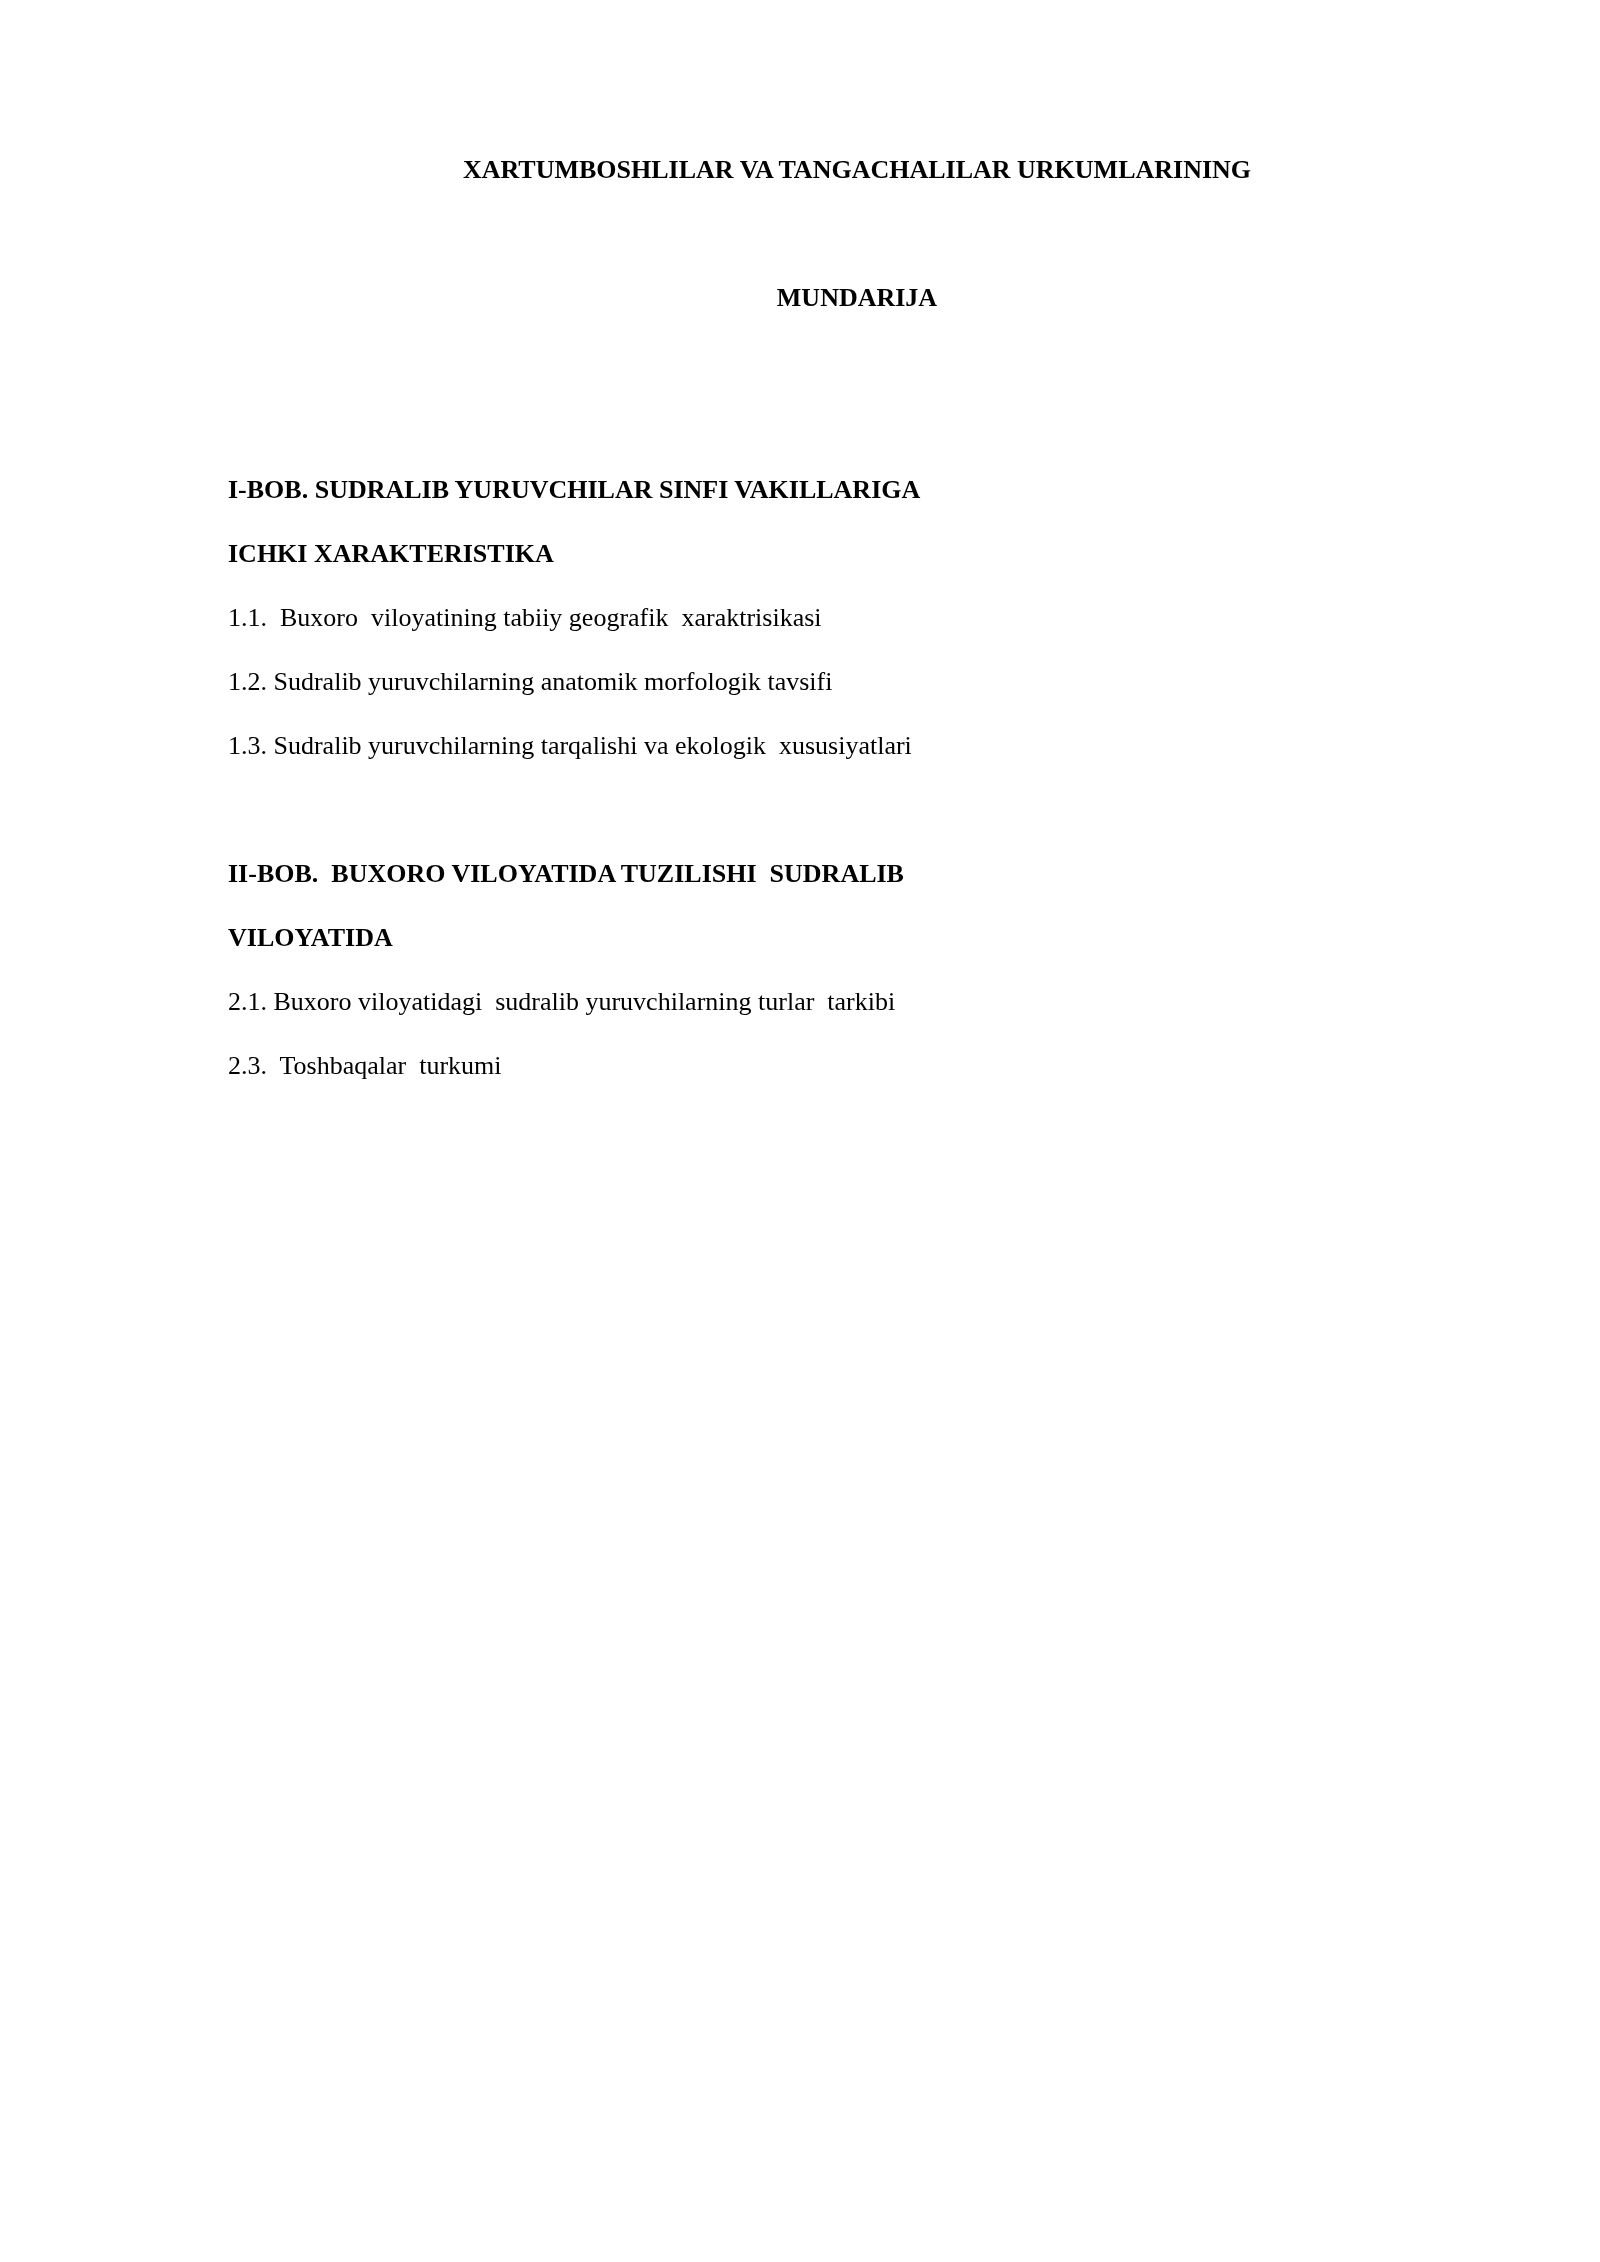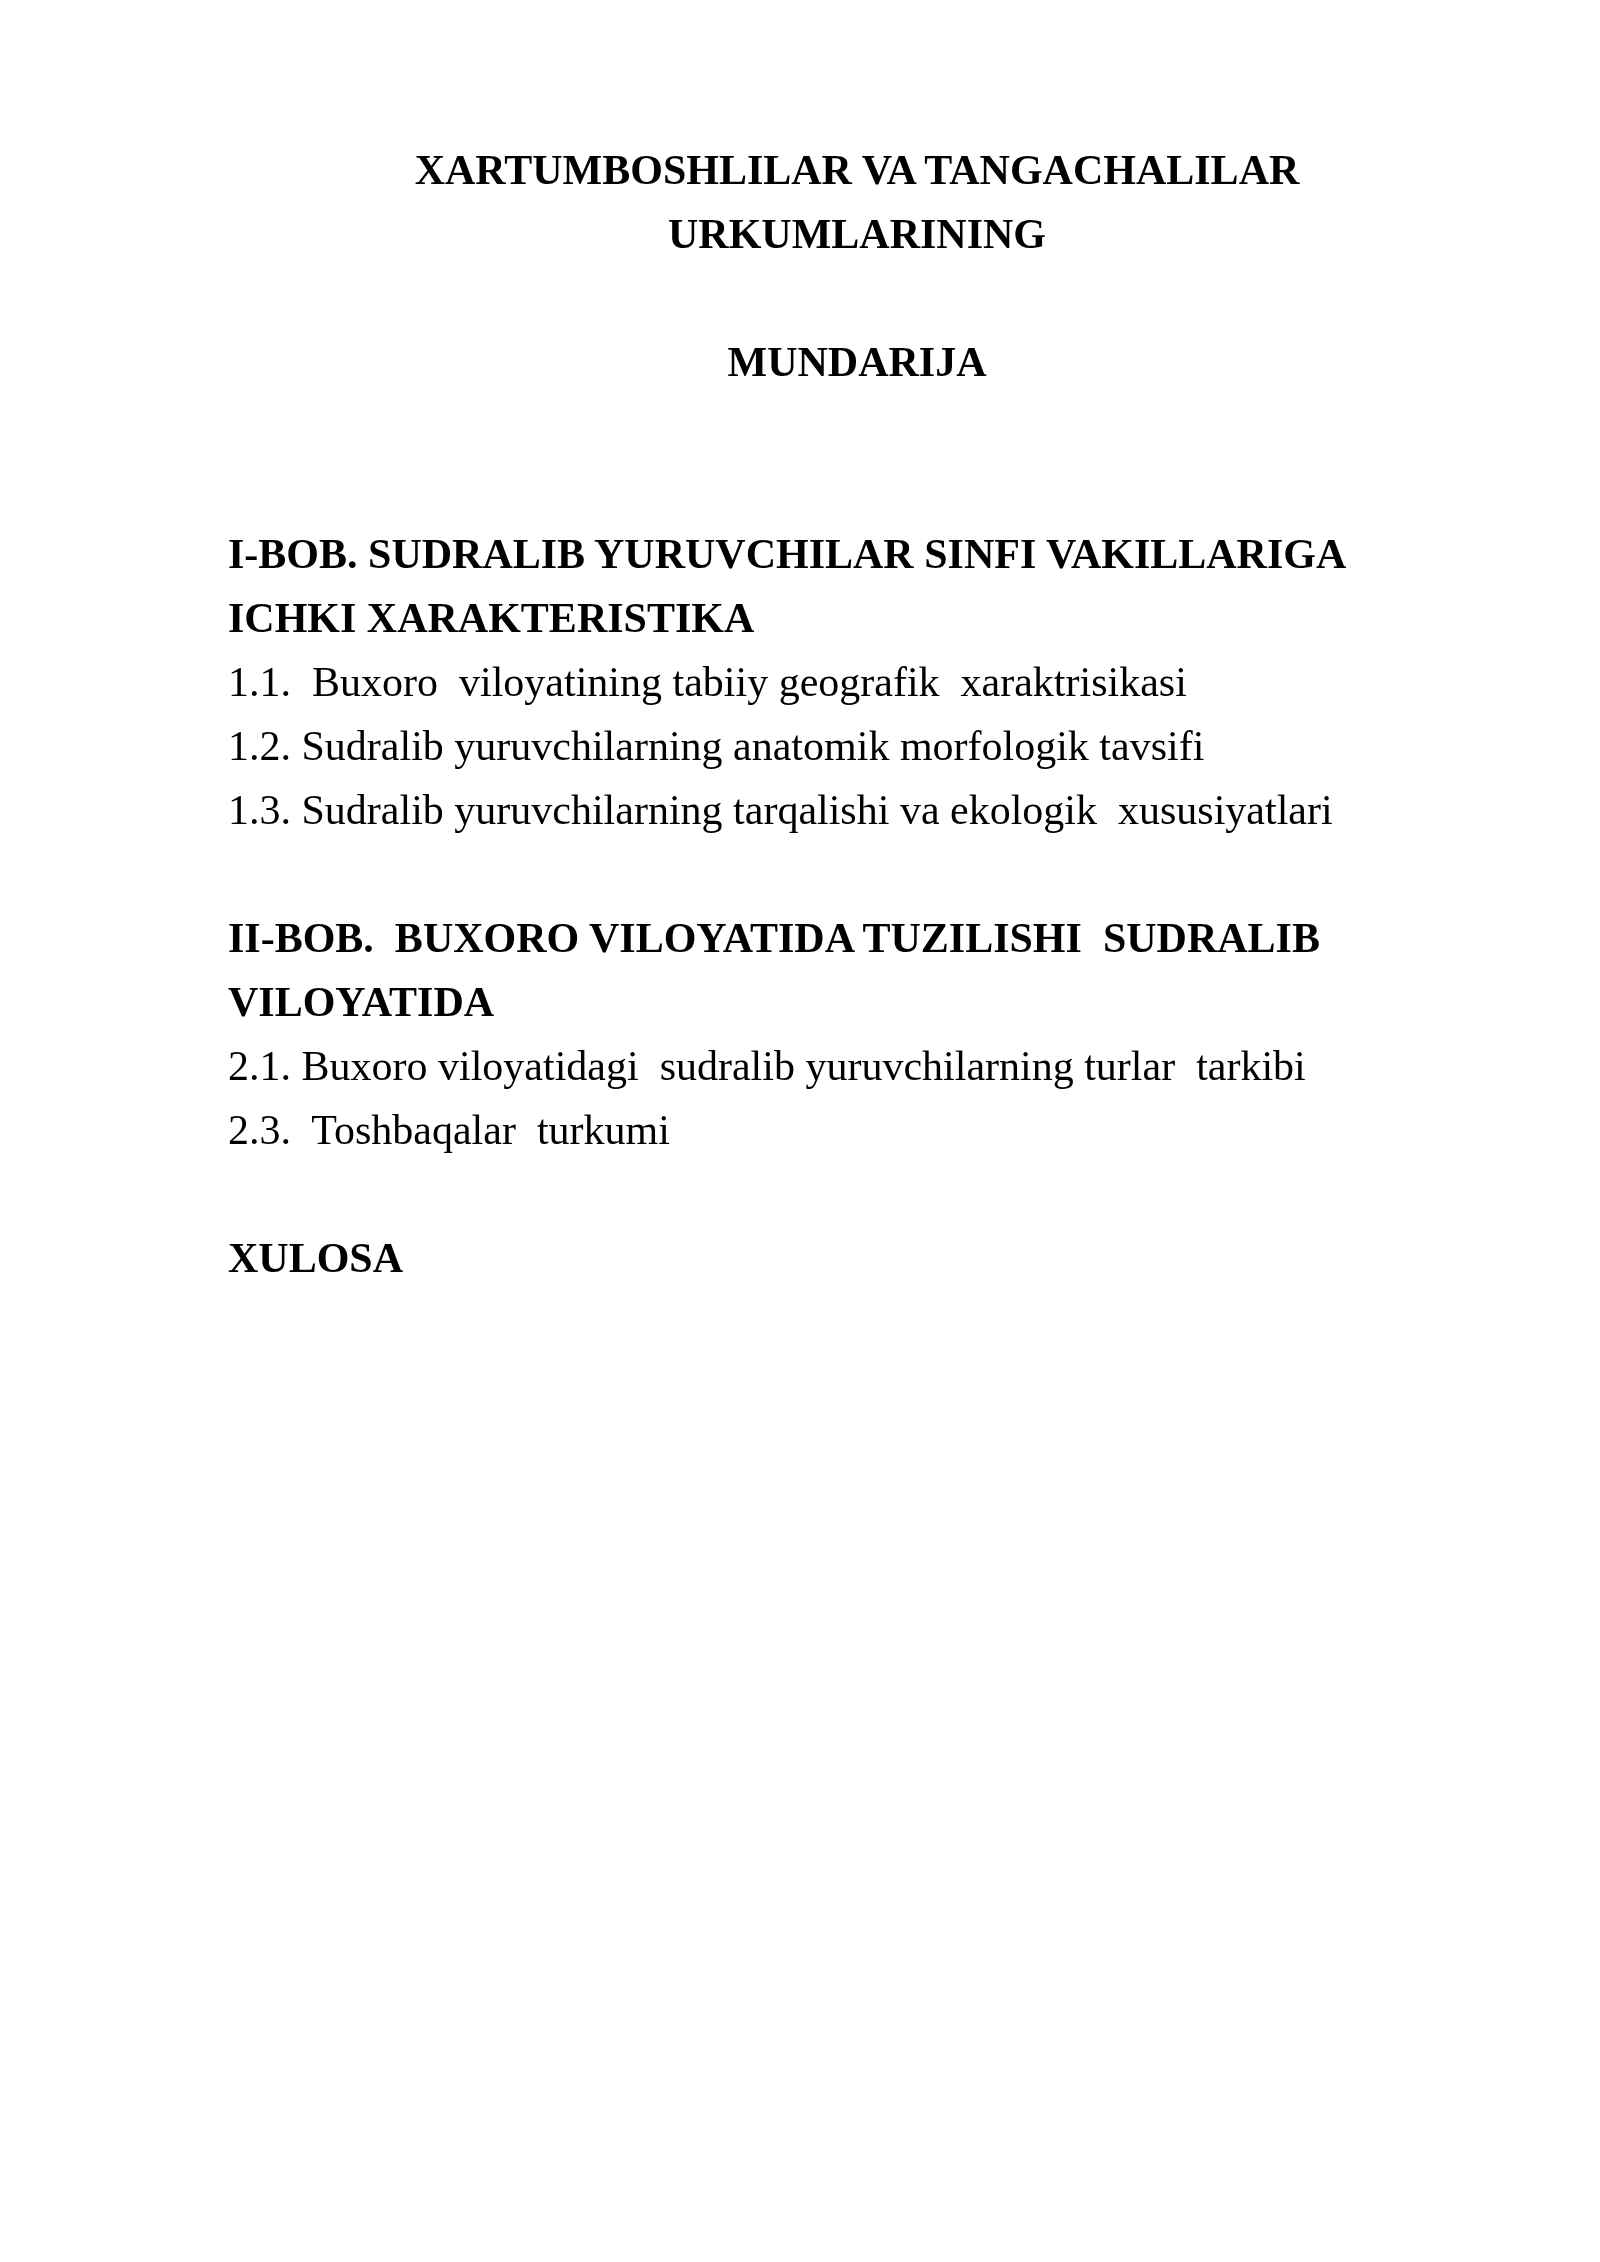--- a/index.html
+++ b/index.html
@@ -9,21 +9,21 @@
   }
   .page {
     position: relative;
     width: 1600px;
     height: 2262px;
     box-sizing: border-box;
     background: #ffffff;
     color: #000000;
     padding: 138px 114px 0 228px;
     font-family: "Liberation Serif", "DejaVu Serif", serif;
-    font-size: 42px;
+    font-size: 26px;
     line-height: 64px;
     overflow: hidden;
   }
   .para {
     margin: 0;
     white-space: pre-wrap; 
   }
   .bold { font-weight: bold; }
   .center { text-align: center; }
   .spacer { height: 64px; }
@@ -61,16 +61,15 @@
 
   <p class="para bold">VILOYATIDA</p>
 
   <p class="para">2.1. Buxoro viloyatidagi  sudralib yuruvchilarning turlar  tarkibi</p>
 
 
   <p class="para">2.3.  Toshbaqalar  turkumi</p>
 
   <div class="spacer"></div>
 
-  <p class="para bold">XULOSA</p>
 
 
 </div>
 
 </body></html>

